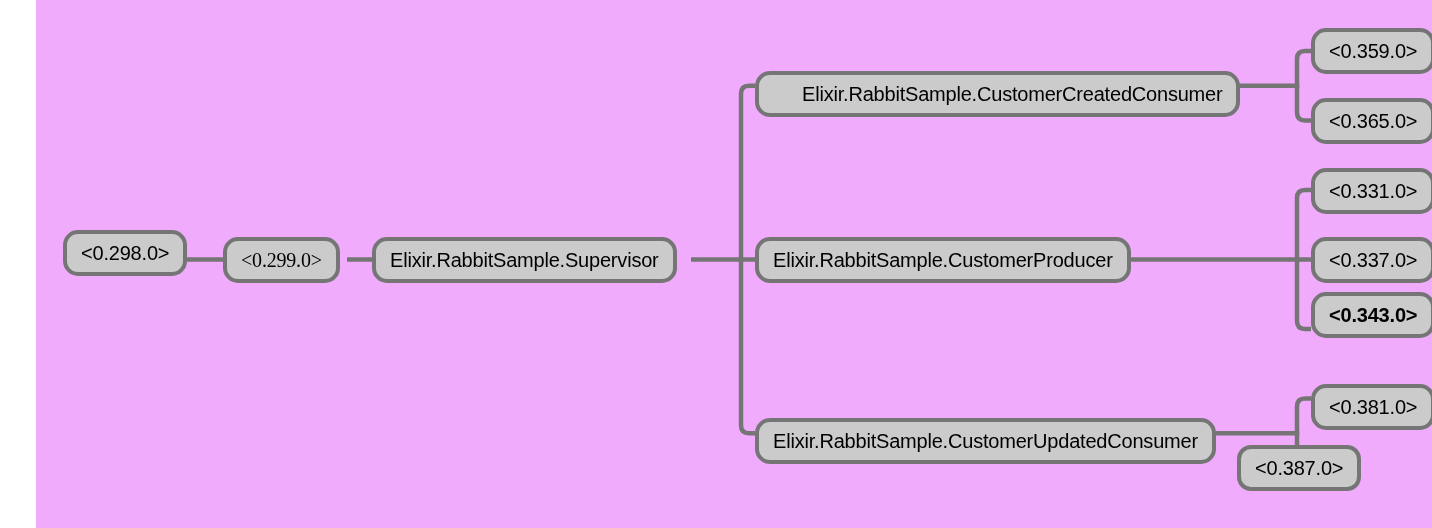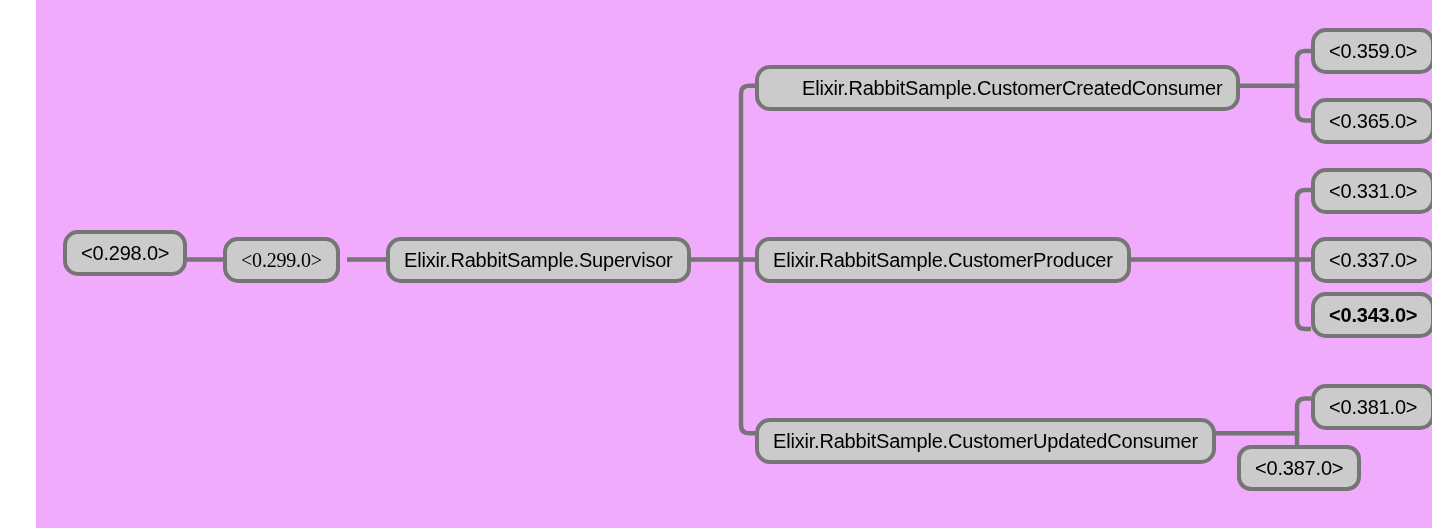--- a/index.html
+++ b/index.html
@@ -52,25 +52,25 @@
       <path d="M 1180 433.25 L 1263.25 433.25" fill="none" stroke="#757575" stroke-width="4.5"></path>
       <path d="M 719 85.75 L 713 85.75 Q 705 85.75 705 93.75 L 705 425.25 Q 705 433.25 713 433.25 L 719 433.25" fill="none" stroke="#757575" stroke-width="4.5"></path>
       <path d="M 655 259.5 L 707.25 259.5" fill="none" stroke="#757575" stroke-width="4.5"></path>
       <path d="M 702.75 259.5 L 719 259.5" fill="none" stroke="#757575" stroke-width="4.5"></path>
       <path d="M 311 259.5 L 350 259.5" fill="none" stroke="#757575" stroke-width="4.5"></path>
       <path d="M 151 259.5 L 187 259.5" fill="none" stroke="#757575" stroke-width="4.5"></path>
     </svg>
   <div id="nodes-layer">
       <div class="node" style="left: 1275px; top: 28px; background: rgb(203, 203, 203); border-color: rgb(117, 117, 117); color: rgb(0, 0, 0);">&lt;0.359.0&gt;</div>
       <div class="node" style="left: 1275px; top: 97.5px; background: rgb(203, 203, 203); border-color: rgb(117, 117, 117); color: rgb(0, 0, 0);">&lt;0.365.0&gt;</div>
-      <div class="node" style="left: 719px; top: 65px; background: rgb(203, 203, 203); border-color: rgb(117, 117, 117); color: rgb(0, 0, 0); padding-left: 43px;">Elixir.RabbitSample.CustomerCreatedConsumer</div>
+      <div class="node" style="left: 719px; top: 71px; background: rgb(203, 203, 203); border-color: rgb(117, 117, 117); color: rgb(0, 0, 0); padding-left: 43px;">Elixir.RabbitSample.CustomerCreatedConsumer</div>
       <div class="node" style="left: 1275px; top: 168px; background: rgb(203, 203, 203); border-color: rgb(117, 117, 117); color: rgb(0, 0, 0);">&lt;0.331.0&gt;</div>
       <div class="node" style="left: 1275px; top: 236.5px; background: rgb(203, 203, 203); border-color: rgb(117, 117, 117); color: rgb(0, 0, 0);">&lt;0.337.0&gt;</div>
       <div class="node" style="left: 1275px; top: 292px; background: rgb(203, 203, 203); border-color: rgb(117, 117, 117); color: rgb(0, 0, 0); font-weight: bold;">&lt;0.343.0&gt;</div>
       <div class="node" style="left: 719px; top: 236.5px; background: rgb(203, 203, 203); border-color: rgb(117, 117, 117); color: rgb(0, 0, 0);">Elixir.RabbitSample.CustomerProducer</div>
       <div class="node" style="left: 1275px; top: 384px; background: rgb(203, 203, 203); border-color: rgb(117, 117, 117); color: rgb(0, 0, 0);">&lt;0.381.0&gt;</div>
       <div class="node" style="left: 1201px; top: 445px; background: rgb(203, 203, 203); border-color: rgb(117, 117, 117); color: rgb(0, 0, 0); border-radius: 14px;">&lt;0.387.0&gt;</div>
       <div class="node" style="left: 719px; top: 418px; background: rgb(203, 203, 203); border-color: rgb(117, 117, 117); color: rgb(0, 0, 0);">Elixir.RabbitSample.CustomerUpdatedConsumer</div>
-      <div class="node" style="left: 350px; top: 236.5px; background: rgb(203, 203, 203); border-color: rgb(117, 117, 117); color: rgb(0, 0, 0);">Elixir.RabbitSample.Supervisor</div>
+      <div class="node" style="left: 336px; top: 236.5px; background: rgb(203, 203, 203); border-color: rgb(117, 117, 117); color: rgb(0, 0, 0);">Elixir.RabbitSample.Supervisor</div>
       <div class="node" style="left: 187px; top: 236.5px; background: rgb(203, 203, 203); border-color: rgb(117, 117, 117); color: rgb(0, 0, 0); font-family: Liberation Serif, serif;">&lt;0.299.0&gt;</div>
       <div class="node" style="left: 27px; top: 230px; background: rgb(203, 203, 203); border-color: rgb(117, 117, 117); color: rgb(0, 0, 0);">&lt;0.298.0&gt;</div>
     </div>
 </div>
 
 </body></html>

